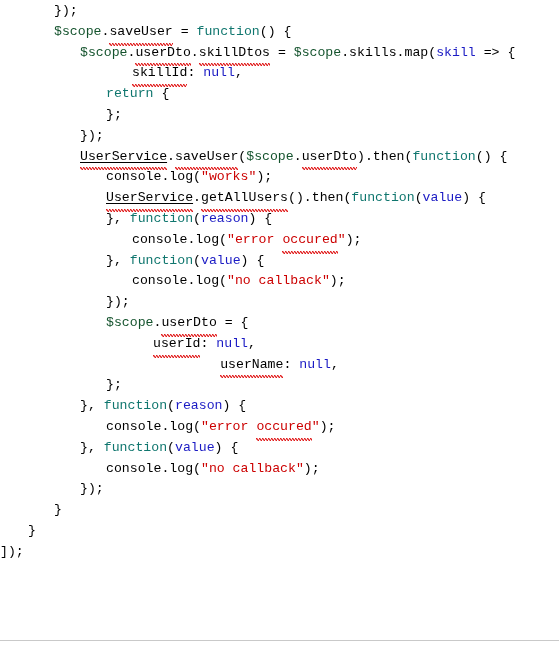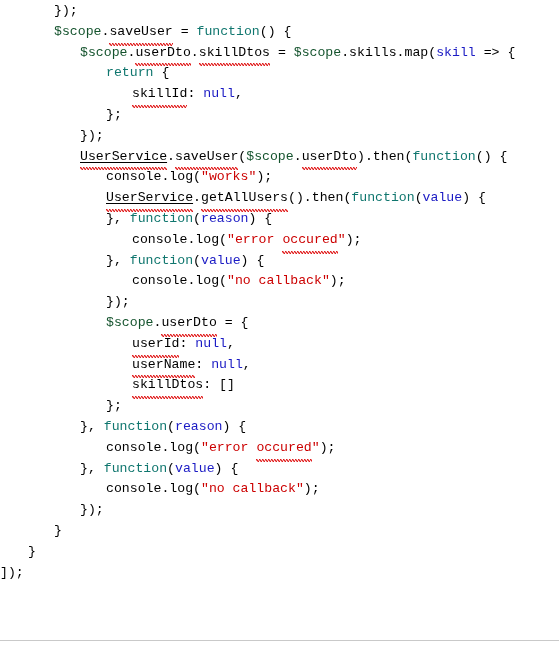--- a/index.html
+++ b/index.html
@@ -79,36 +79,35 @@
   }
 </style>
 </head>
 <body>
 
 <div id="code-editor">
   <div id="code-block">
       <div class="code-line" style="padding-left: 54px;"><span class="t-plain">});</span></div>
       <div class="code-line" style="padding-left: 54px;"><span class="t-scope">$scope</span><span class="t-plain">.</span><span class="t-plain squiggle">saveUser</span><span class="t-plain"> = </span><span class="t-keyword">function</span><span class="t-plain">() {</span></div>
       <div class="code-line" style="padding-left: 80px;"><span class="t-scope">$scope</span><span class="t-plain">.</span><span class="t-plain squiggle">userDto</span><span class="t-plain">.</span><span class="t-plain squiggle">skillDtos</span><span class="t-plain"> = </span><span class="t-scope">$scope</span><span class="t-plain">.skills.map(</span><span class="t-param">skill</span><span class="t-plain"> =&gt; {</span></div>
+      <div class="code-line" style="padding-left: 132px;"><span class="t-plain squiggle">skillId</span><span class="t-plain">: </span><span class="t-null">null</span><span class="t-plain">,</span></div>
       <div class="code-line" style="padding-left: 106px;"><span class="t-keyword">return</span><span class="t-plain"> {</span></div>
-      <div class="code-line" style="padding-left: 132px;"><span class="t-plain squiggle">skillId</span><span class="t-plain">: </span><span class="t-null">null</span><span class="t-plain">,</span></div>
       <div class="code-line" style="padding-left: 106px;"><span class="t-plain">};</span></div>
       <div class="code-line" style="padding-left: 80px;"><span class="t-plain">});</span></div>
       <div class="code-line" style="padding-left: 80px;"><span class="t-service squiggle">UserService</span><span class="t-plain">.</span><span class="t-plain squiggle">saveUser</span><span class="t-plain">(</span><span class="t-scope">$scope</span><span class="t-plain">.</span><span class="t-plain squiggle">userDto</span><span class="t-plain">).then(</span><span class="t-keyword">function</span><span class="t-plain">() {</span></div>
       <div class="code-line" style="padding-left: 106px;"><span class="t-plain">console.log(</span><span class="t-string">"works"</span><span class="t-plain">);</span></div>
       <div class="code-line" style="padding-left: 106px;"><span class="t-service squiggle">UserService</span><span class="t-plain">.</span><span class="t-plain squiggle">getAllUsers</span><span class="t-plain">().then(</span><span class="t-keyword">function</span><span class="t-plain">(</span><span class="t-param">value</span><span class="t-plain">) {</span></div>
       <div class="code-line" style="padding-left: 106px;"><span class="t-plain">}, </span><span class="t-keyword">function</span><span class="t-plain">(</span><span class="t-param">reason</span><span class="t-plain">) {</span></div>
       <div class="code-line" style="padding-left: 132px;"><span class="t-plain">console.log(</span><span class="t-string">"error </span><span class="t-string squiggle">occured</span><span class="t-string">"</span><span class="t-plain">);</span></div>
       <div class="code-line" style="padding-left: 106px;"><span class="t-plain">}, </span><span class="t-keyword">function</span><span class="t-plain">(</span><span class="t-param">value</span><span class="t-plain">) {</span></div>
       <div class="code-line" style="padding-left: 132px;"><span class="t-plain">console.log(</span><span class="t-string">"no callback"</span><span class="t-plain">);</span></div>
       <div class="code-line" style="padding-left: 106px;"><span class="t-plain">});</span></div>
       <div class="code-line" style="padding-left: 106px;"><span class="t-scope">$scope</span><span class="t-plain">.</span><span class="t-plain squiggle">userDto</span><span class="t-plain"> = {</span></div>
-      <div class="code-line" style="padding-left: 132px;"><span class="t-plain squiggle">userId</span><span class="t-plain">: </span><span class="t-null">null</span><span class="t-plain">,</span></div>
-      <div class="code-line" style="padding-left: 132px;"><span class="t-plain squiggle">userName</span><span class="t-plain">: </span><span class="t-null">null</span><span class="t-plain">,</span></div>
-      <div class="code-line" style="padding-left: 132px;"><span class="t-plain squiggle">skillDtos</span><span class="t-plain">: []</span></div>
+      <div class="code-line" style="padding-left: 132px; margin-left: 21px;"><span class="t-plain squiggle">userId</span><span class="t-plain">: </span><span class="t-null">null</span><span class="t-plain">,</span></div>
+      <div class="code-line" style=" text-align: center;"><span class="t-plain squiggle">userName</span><span class="t-plain">: </span><span class="t-null">null</span><span class="t-plain">,</span></div>
       <div class="code-line" style="padding-left: 106px;"><span class="t-plain">};</span></div>
       <div class="code-line" style="padding-left: 80px;"><span class="t-plain">}, </span><span class="t-keyword">function</span><span class="t-plain">(</span><span class="t-param">reason</span><span class="t-plain">) {</span></div>
       <div class="code-line" style="padding-left: 106px;"><span class="t-plain">console.log(</span><span class="t-string">"error </span><span class="t-string squiggle">occured</span><span class="t-string">"</span><span class="t-plain">);</span></div>
       <div class="code-line" style="padding-left: 80px;"><span class="t-plain">}, </span><span class="t-keyword">function</span><span class="t-plain">(</span><span class="t-param">value</span><span class="t-plain">) {</span></div>
       <div class="code-line" style="padding-left: 106px;"><span class="t-plain">console.log(</span><span class="t-string">"no callback"</span><span class="t-plain">);</span></div>
       <div class="code-line" style="padding-left: 80px;"><span class="t-plain">});</span></div>
       <div class="code-line" style="padding-left: 54px;"><span class="t-plain">}</span></div>
       <div class="code-line" style="padding-left: 28px;"><span class="t-plain">}</span></div>
       <div class="code-line" style="padding-left: 0px;"><span class="t-plain">]);</span></div>
     </div>

